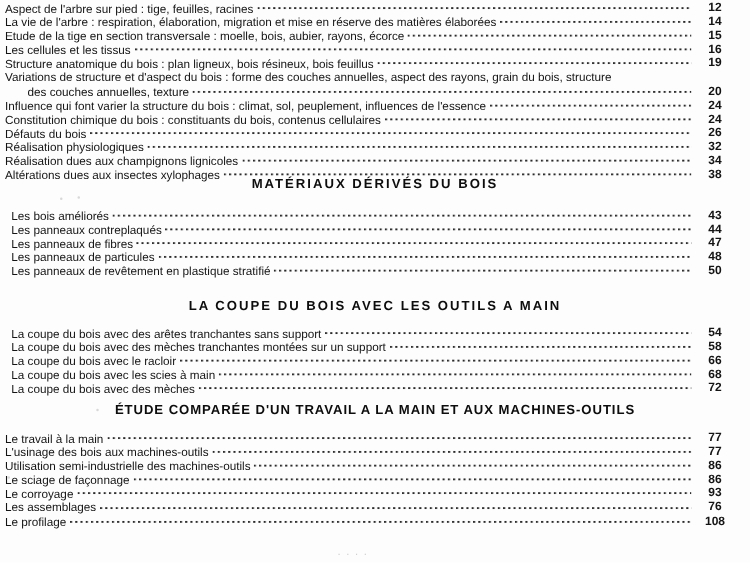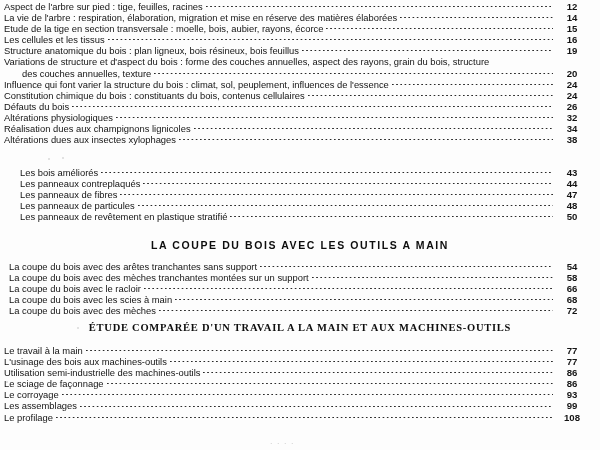--- a/index.html
+++ b/index.html
@@ -114,24 +114,24 @@
     font-size: 9.4px;
     line-height: 11.1px;
   }
   .entry-cont .entry-title {
     padding-left: 18px;
   }
 
   
   #section-bois { position: absolute; top: 1px; left: 4px; right: 13px; }
   #section-materiaux-heading { position: absolute; top: 141px; left: 0; right: 0; }
-  #section-materiaux { position: absolute; top: 167px; left: 20px; right: 13px; }
+  #section-materiaux { position: absolute; top: 167px; left: 9px; right: 13px; }
   #section-coupe-heading { position: absolute; top: 239px; left: 0; right: 0; }
   #section-coupe { position: absolute; top: 261px; left: 9px; right: 13px; }
-  #section-etude-heading { position: absolute; top: 322px; left: 0; right: 0; font-family: Liberation Serif, serif; }
+  #section-etude-heading { position: absolute; top: 322px; left: 0; right: 0; }
   #section-etude { position: absolute; top: 345px; left: 4px; right: 13px; }
 </style>
 </head>
 <body>
 
 <div class="page">
 
   <span class="scan-artifact artifact-top">. .  .</span>
   <span class="artifact-dot" style="left:48px; top:158px;"></span>
   <span class="artifact-dot" style="left:62px; top:157px;"></span>
@@ -193,39 +193,42 @@
       <span class="entry-page">24</span>
     </div>
 
     <div class="entry">
       <span class="entry-title">Défauts du bois</span>
       <span class="entry-leader"></span>
       <span class="entry-page">26</span>
     </div>
 
     <div class="entry">
-      <span class="entry-title">Altérations physiologiques</span>
+      <span class="entry-title">Réalisation physiologiques</span>
       <span class="entry-leader"></span>
       <span class="entry-page">32</span>
     </div>
 
     <div class="entry">
       <span class="entry-title">Réalisation dues aux champignons lignicoles</span>
       <span class="entry-leader"></span>
       <span class="entry-page">34</span>
     </div>
 
     <div class="entry">
       <span class="entry-title">Altérations dues aux insectes xylophages</span>
       <span class="entry-leader"></span>
       <span class="entry-page">38</span>
     </div>
 
   </div>
 
+  <div id="section-materiaux-heading">
+    <div class="section-heading">MATÉRIAUX DÉRIVÉS DU BOIS</div>
+  </div>
 
   <div class="toc-section" id="section-materiaux">
     <div class="entry">
       <span class="entry-title">Les bois améliorés</span>
       <span class="entry-leader"></span>
       <span class="entry-page">43</span>
     </div>
     <div class="entry">
       <span class="entry-title">Les panneaux contreplaqués</span>
       <span class="entry-leader"></span>
@@ -306,21 +309,21 @@
       <span class="entry-page">86</span>
     </div>
     <div class="entry">
       <span class="entry-title">Le corroyage</span>
       <span class="entry-leader"></span>
       <span class="entry-page">93</span>
     </div>
     <div class="entry">
       <span class="entry-title">Les assemblages</span>
       <span class="entry-leader"></span>
-      <span class="entry-page">99</span>
+      <span class="entry-page">76</span>
     </div>
     <div class="entry">
       <span class="entry-title">Le profilage</span>
       <span class="entry-leader"></span>
       <span class="entry-page">108</span>
     </div>
   </div>
 
 </div>
 

